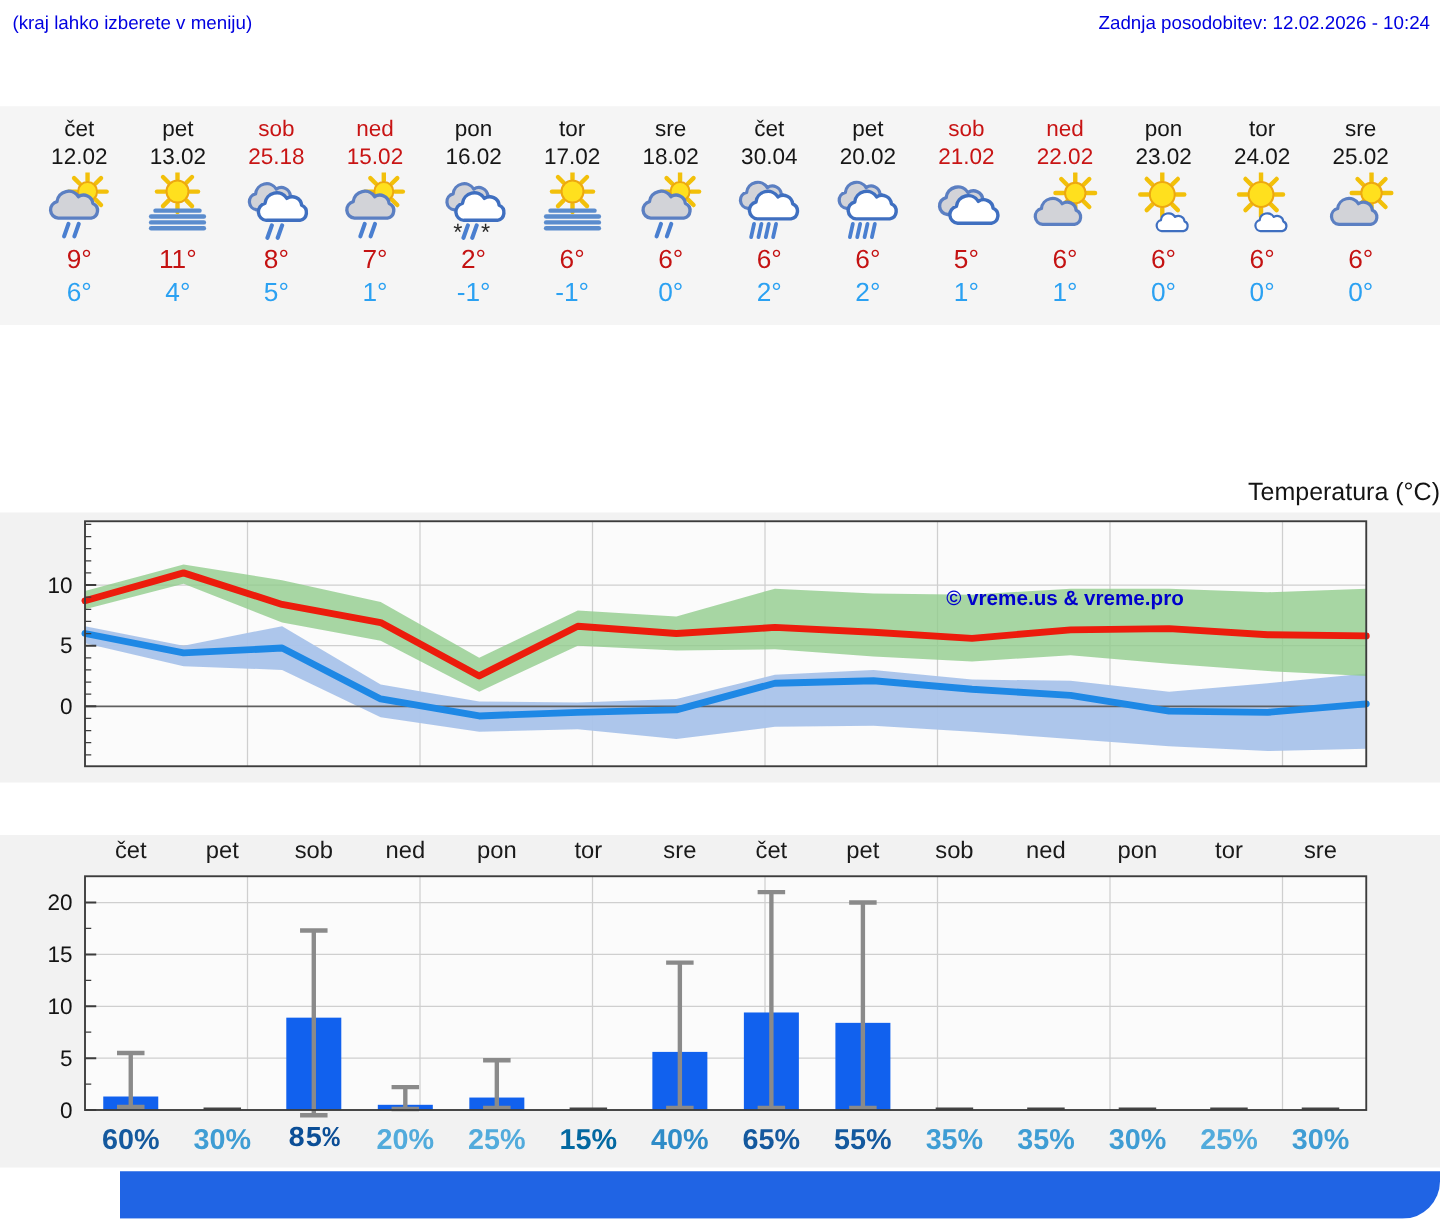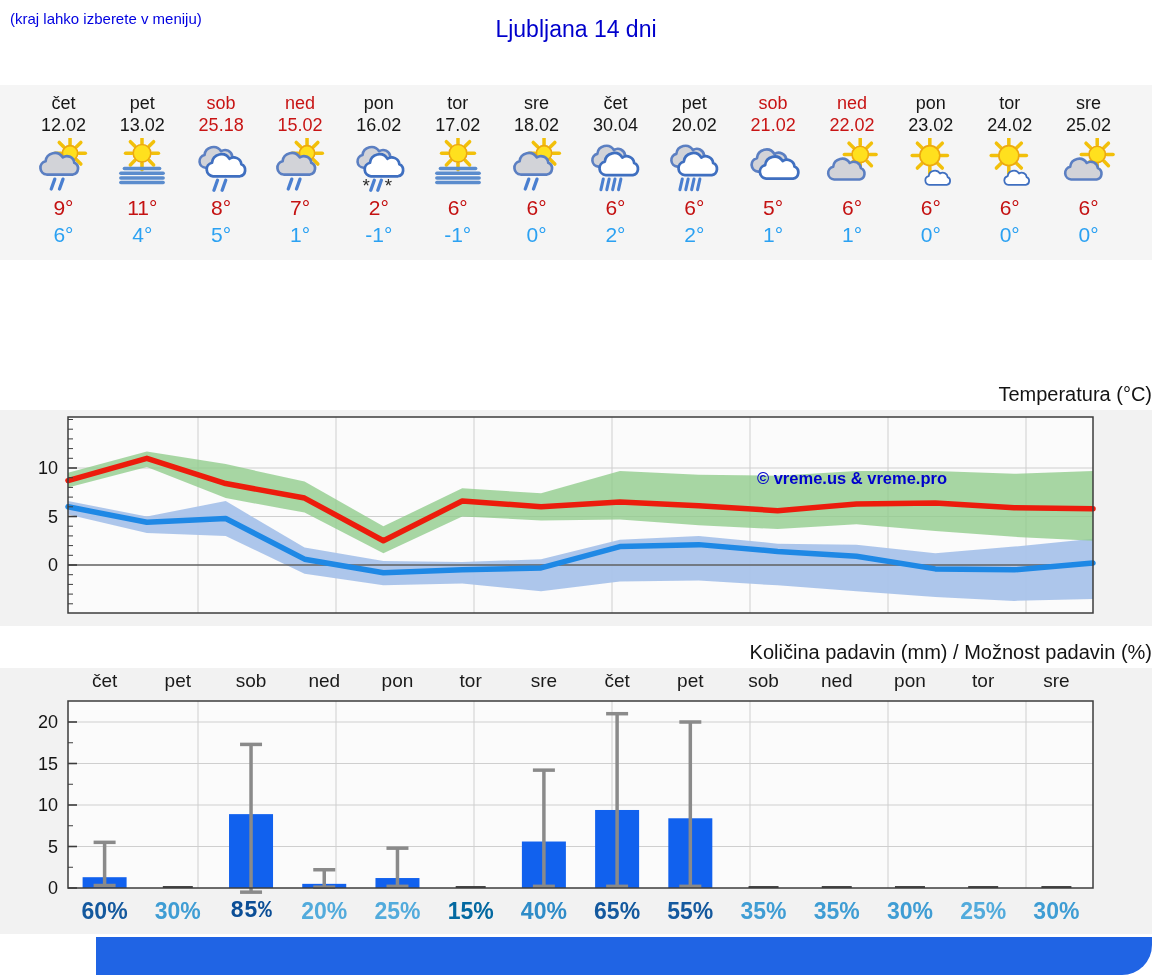--- a/index.html
+++ b/index.html
@@ -28,21 +28,21 @@
   .precip-probs{position:absolute;left:0;top:230px;width:100%;height:34px;}
   .precip-probs span{position:absolute;width:90px;text-align:center;font-size:23px;font-weight:bold;}
   .footer-bar{position:absolute;left:96px;right:0;bottom:0;height:38px;background:#2064e4;}
   svg text{font-family:"Liberation Sans", sans-serif;}
 </style>
 </head>
 <body>
 
 <div class="page">
   <span class="header-note">(kraj lahko izberete v meniju)</span>
-  <div class="page-title">Ljubljana 14 dni</div>
+  <span class="last-updated">Zadnja posodobitev: 12.02.2026 - 10:24</span>
 
   <div class="strip" id="strip">
       <div class="day-col">
         <div class="day-name">čet</div>
         <div class="day-date">12.02</div>
         <div class="day-icon">
           <svg viewBox="0 0 46 46" width="54" height="54">
             <line x1="36.5" y1="13" x2="42" y2="13" stroke="#f2c00a" stroke-width="3" stroke-linecap="round"></line>
             <line x1="34.30330085889911" y1="18.303300858899107" x2="38.19238815542512" y2="22.192388155425117" stroke="#f2c00a" stroke-width="3" stroke-linecap="round"></line>
             <line x1="29" y1="20.5" x2="29" y2="26" stroke="#f2c00a" stroke-width="3" stroke-linecap="round"></line>
@@ -349,21 +349,20 @@
         <line x1="68" y1="19.200000000000017" x2="73" y2="19.200000000000017" stroke="#3c3c3c" stroke-width="1"></line>
         <line x1="68" y1="9.5" x2="73" y2="9.5" stroke="#3c3c3c" stroke-width="1"></line>
         <text x="58" y="161" font-size="18" fill="#141414" text-anchor="end">0</text>
         <text x="58" y="112.5" font-size="18" fill="#141414" text-anchor="end">5</text>
         <text x="58" y="64" font-size="18" fill="#141414" text-anchor="end">10</text>
         <rect x="68" y="7" width="1025" height="196" fill="none" stroke="#3c3c3c" stroke-width="1.5"></rect>
         <text x="852" y="74" font-size="16.5" font-weight="600" fill="#0000cc" text-anchor="middle">© vreme.us &amp; vreme.pro</text>
       </svg>
   </div>
 
-  <div class="chart-title precip-title">Količina padavin (mm) / Možnost padavin (%)</div>
   <div class="precip-section">
     <div class="precip-days" id="precipDays">
         <span style="left: 62.6071px;">čet</span>
         <span style="left: 135.821px;">pet</span>
         <span style="left: 209.036px;">sob</span>
         <span style="left: 282.25px;">ned</span>
         <span style="left: 355.464px;">pon</span>
         <span style="left: 428.679px;">tor</span>
         <span style="left: 501.893px;">sre</span>
         <span style="left: 575.107px;">čet</span>

